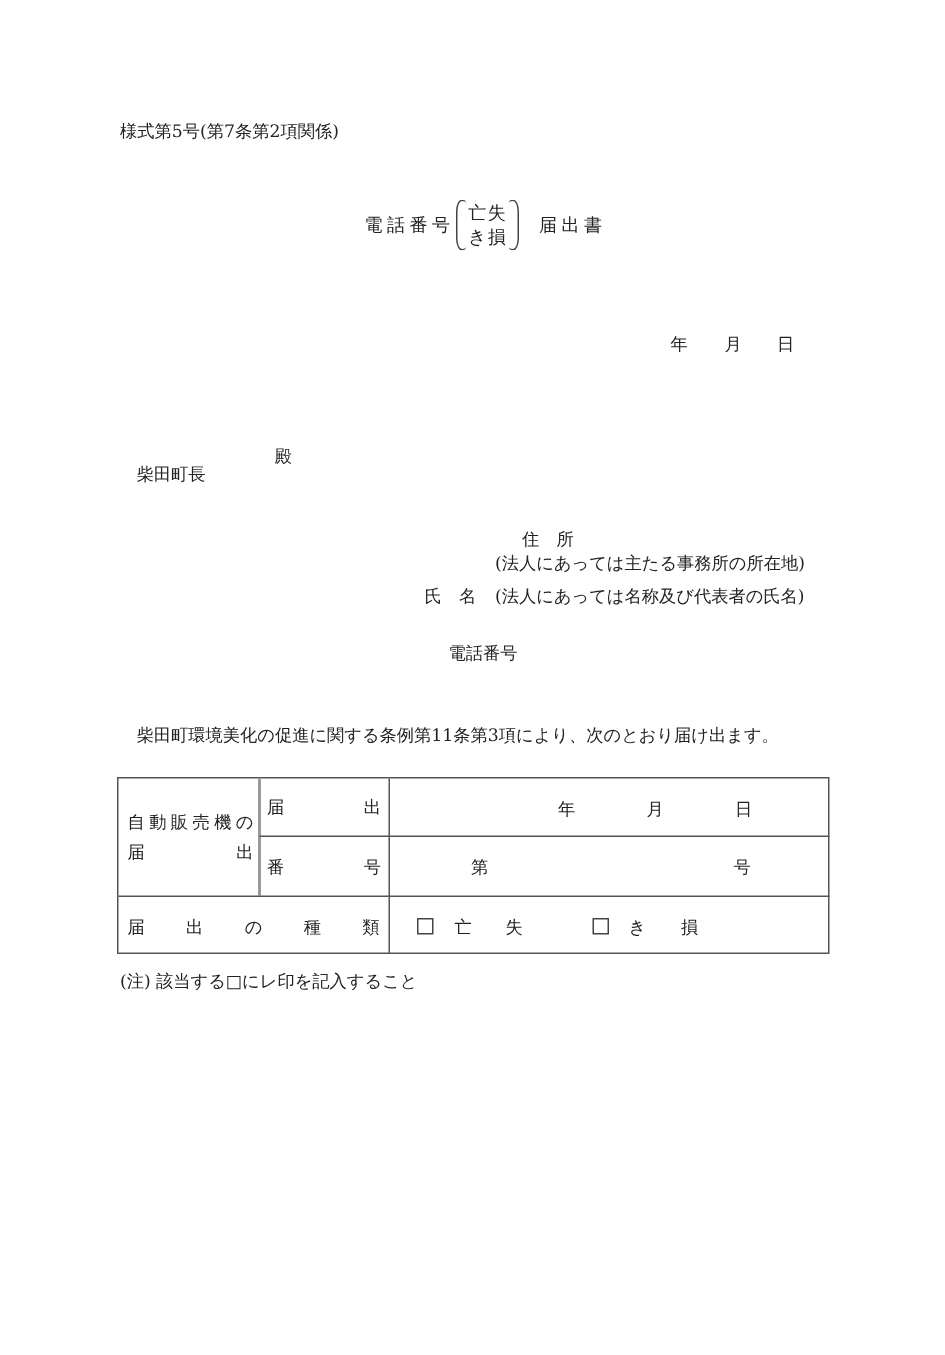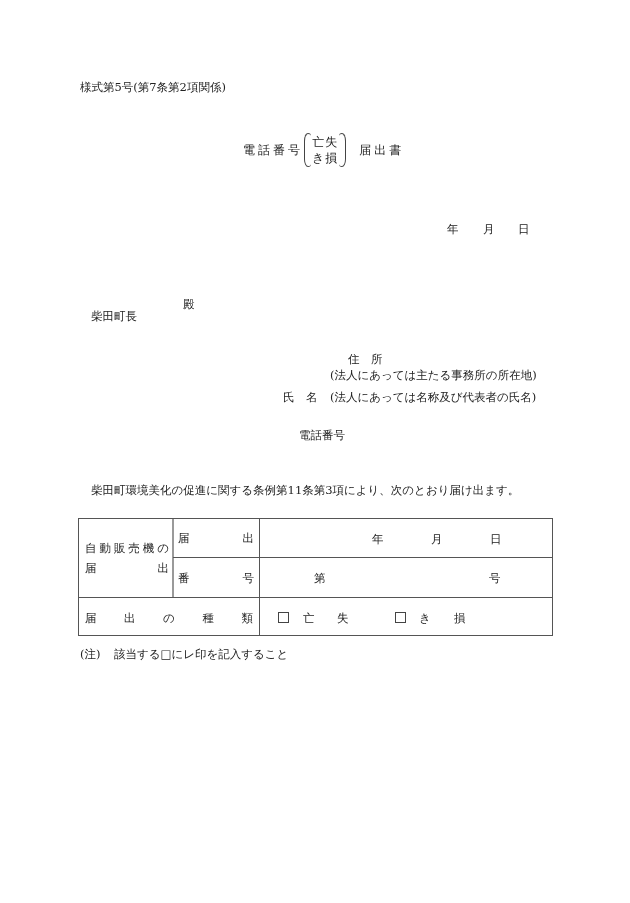--- a/index.html
+++ b/index.html
@@ -106,13 +106,13 @@
   <div class="cell" style="left:224px; top:92px;">亡</div>
   <div class="cell" style="left:258px; top:92px;">失</div>
   <div class="cell" style="left:316px; top:92px;">
     <span class="chk"></span>
   </div>
   <div class="cell" style="left:340px; top:92px;">き</div>
   <div class="cell" style="left:375px; top:92px;">損</div>
 </div>
 
 <div class="abs t11" style="left:80px; top:647px;">(注)</div>
-<div class="abs t11" style="left:114px; top:647px;">該当する□にレ印を記入すること</div>
+<div class="abs t11" style="left:104px; top:647px;">該当する□にレ印を記入すること</div>
 
 </body></html>

